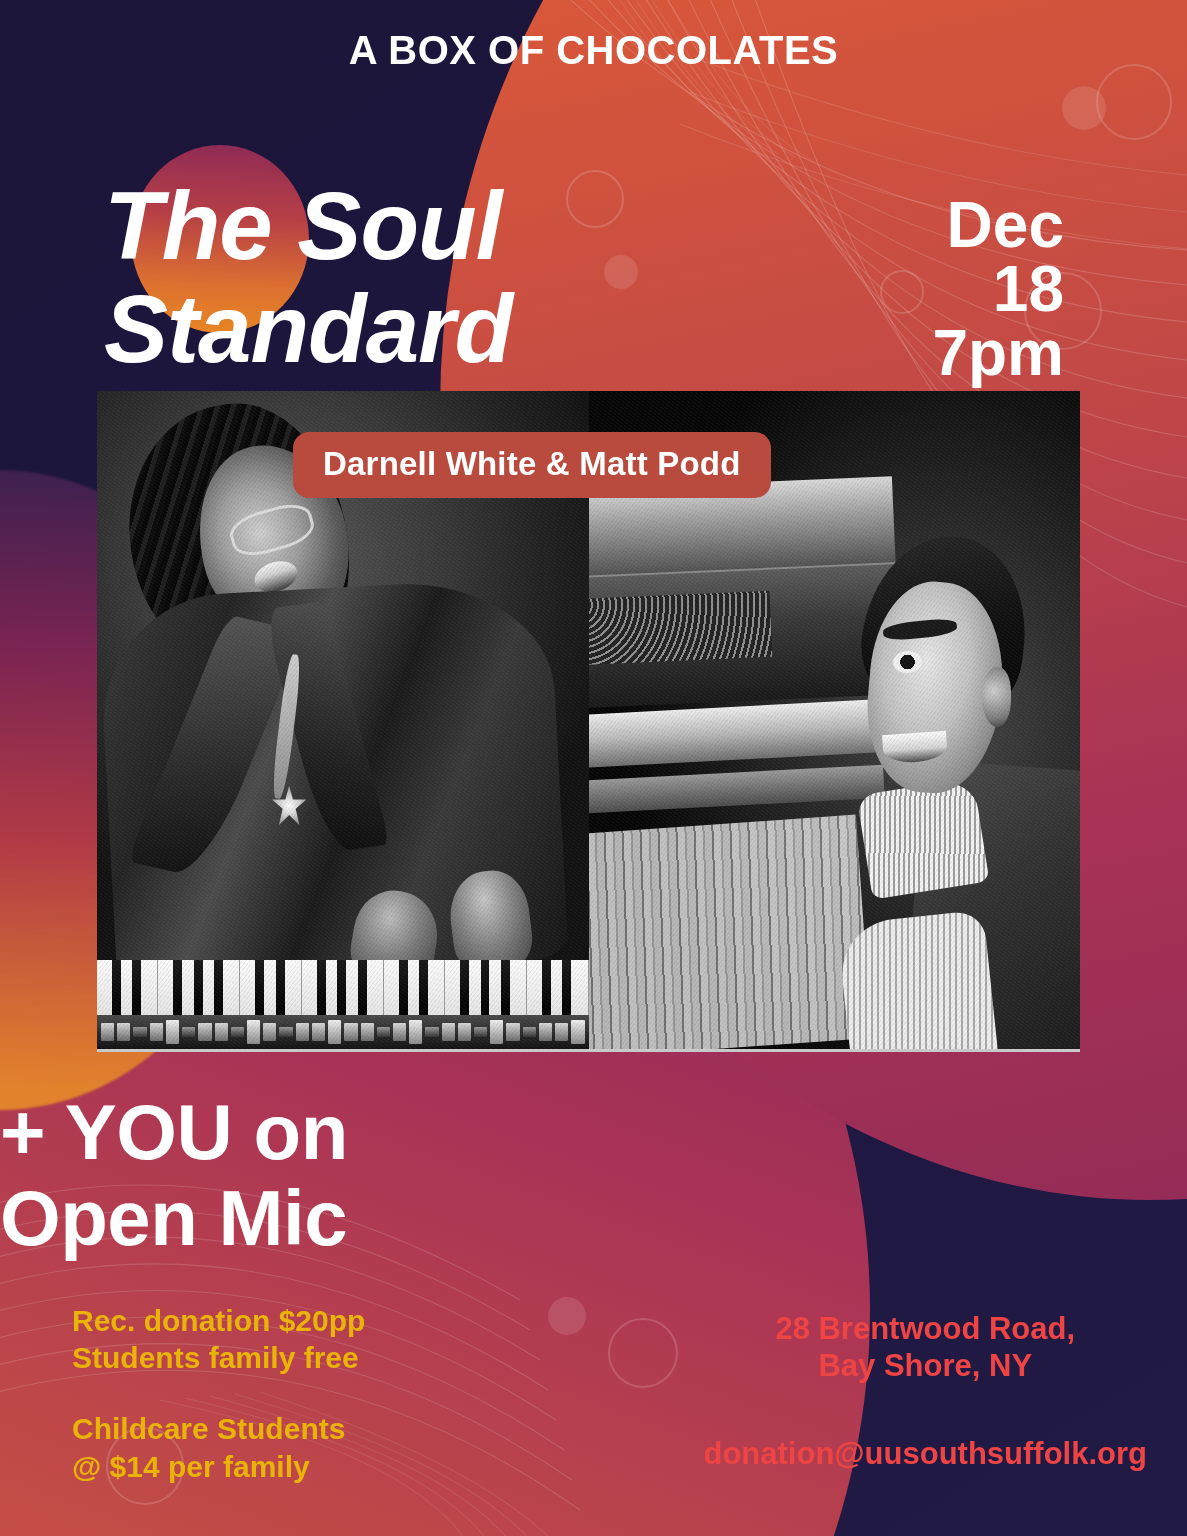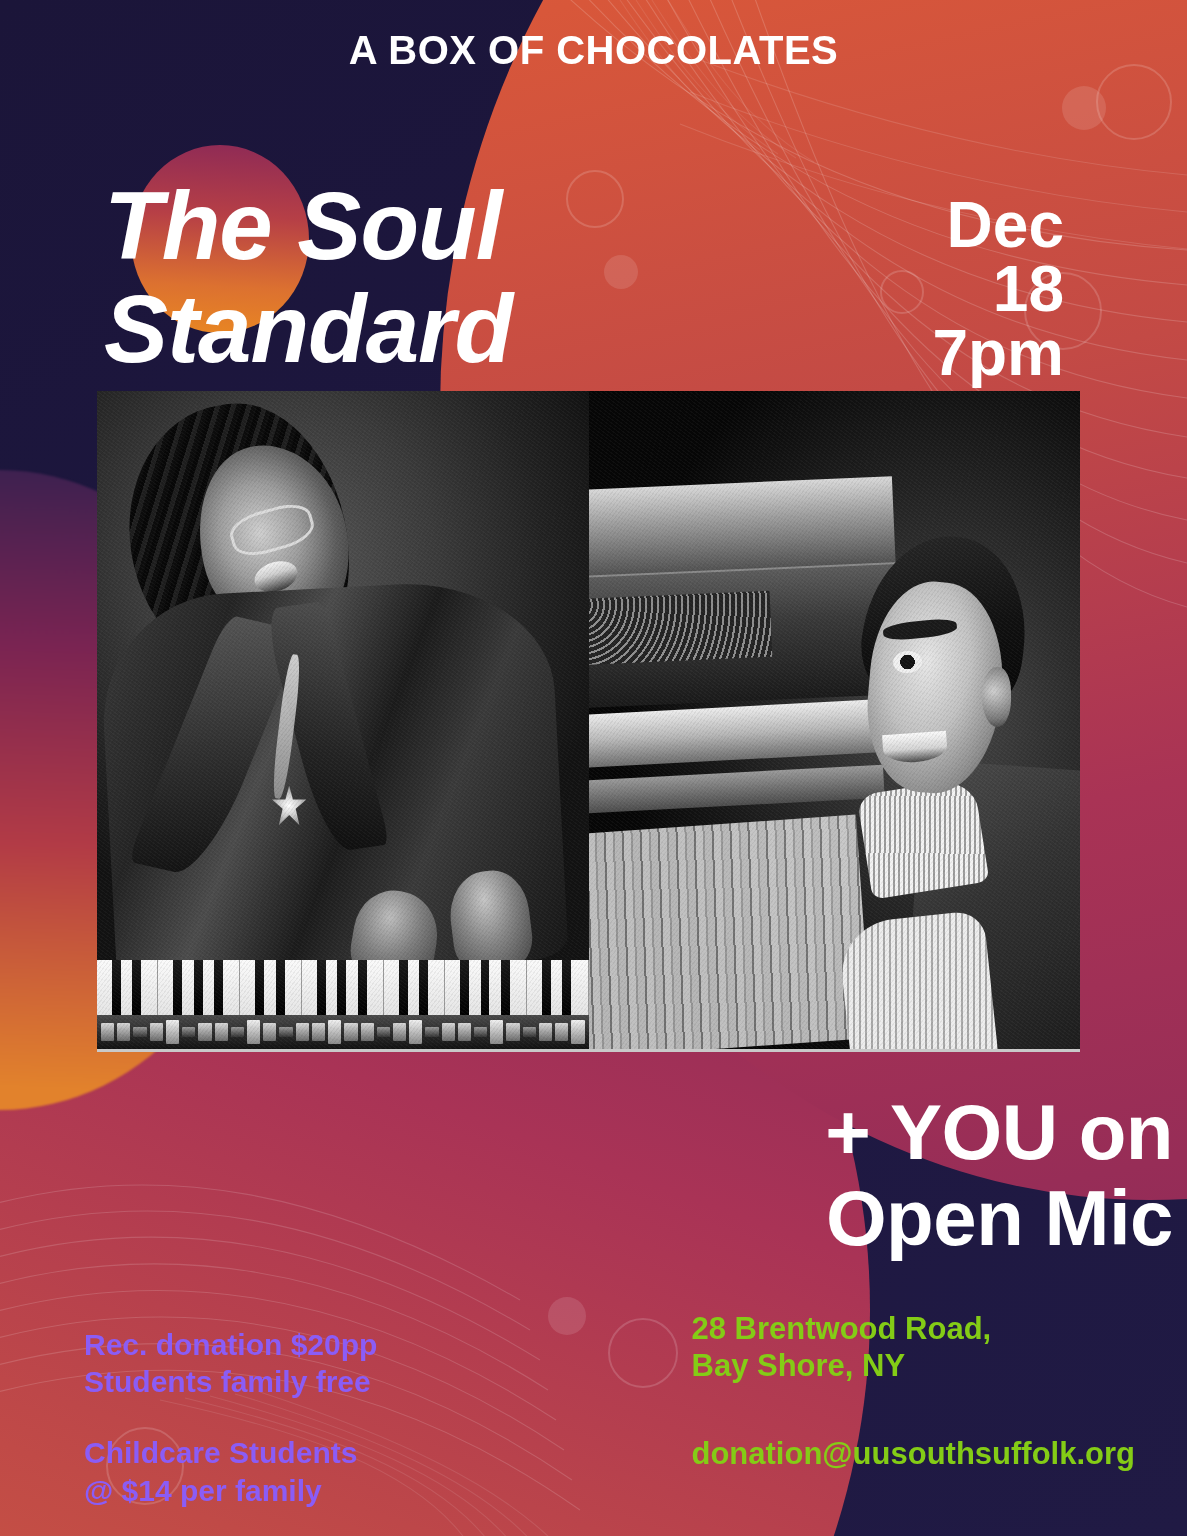--- a/index.html
+++ b/index.html
@@ -390,48 +390,47 @@
     font-weight:bold;
     padding:13px 30px 15px;
     border-radius:16px;
     letter-spacing:0.2px;
     white-space:nowrap;
   }
 
   
   .openmic {
     position:absolute;
-    left:0; right:14px; top:1090px;
-    text-align:right;
+    left:0; right:0; top:1090px;
+    text-align:left;
     color:#FFFFFF;
     font-size:78px;
     font-weight:bold;
     line-height:1.1;
     letter-spacing:-0.5px;
     white-space:pre-line;
   }
 
   
   .foot-left {
     position:absolute;
-    left:84px; top:1302px;
-    color:#8b5cf6;
+    left:72px; top:1302px;
+    color:#eab308;
     font-size:30px;
     font-weight:bold;
     line-height:1.24;
-    margin-top:24px;
   }
   .foot-left .grp + .grp { margin-top:34px; }
   .foot-left .ln { white-space:nowrap; }
 
   .foot-right {
     position:absolute;
-    right:52px; top:1310px;
-    color:#84cc16;
-    text-align:left;
+    right:40px; top:1310px;
+    color:#ef4444;
+    text-align:center;
     font-weight:bold;
   }
   .foot-right .addr { font-size:31px; line-height:1.2; white-space:pre-line; }
   .foot-right .mail { font-size:31px; margin-top:52px; white-space:nowrap; }
 </style>
 </head>
 <body>
 
 <div id="poster">
 
@@ -595,20 +594,21 @@
         <div class="fig mn-hair"></div>
         <div class="fig mn-face"></div>
         <div class="fig mn-ear"></div>
         <div class="fig mn-brow"></div>
         <div class="fig mn-eye"></div>
         <div class="fig mn-smile"></div>
         <div class="grain"></div>
       </div>
     </div>
 
+    <div class="badge">Darnell White &amp; Matt Podd</div>
 
     <div class="openmic">+ YOU on
 Open Mic</div>
 
     <div class="foot-left">
       <div class="grp">
         <div class="ln">Rec. donation $20pp</div>
         <div class="ln">Students family free</div>
       </div>
       <div class="grp">

